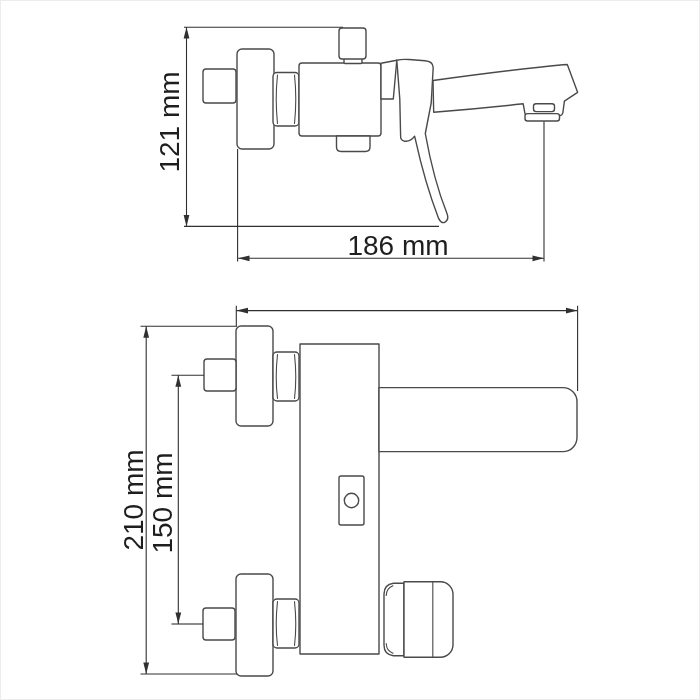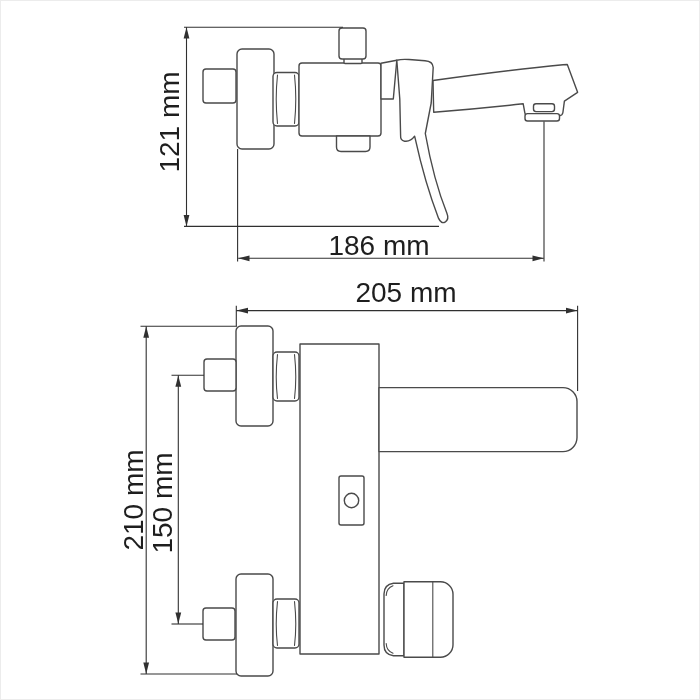--- a/index.html
+++ b/index.html
@@ -128,17 +128,16 @@
         <path class="dim" d="M170.5,374.2 H203"></path>
         <path class="dim" d="M170.5,623 H202"></path>
         <path class="dim" d="M177.3,374.2 V623"></path>
         <polygon class="arrow" points="177.3,374.4 174.4,385.8 180.2,385.8"></polygon>
         <polygon class="arrow" points="177.3,622.8 174.4,611.4 180.2,611.4"></polygon>
       </g>
     </g>
   </svg>
 
   <div class="dim-label v" style="left:169px; top:121px;">121 mm</div>
-  <div class="dim-label" style="left:378px; top:245px;">186 mm</div>
-  <div class="dim-label" style="left:405px; top:292px;">205 mm</div>
+  <div class="dim-label" style="left:397px; top:245px;">186 mm</div>
   <div class="dim-label v" style="left:133px; top:499px;">210 mm</div>
   <div class="dim-label v" style="left:162px; top:502px;">150 mm</div>
 </div>
 
 </body></html>

